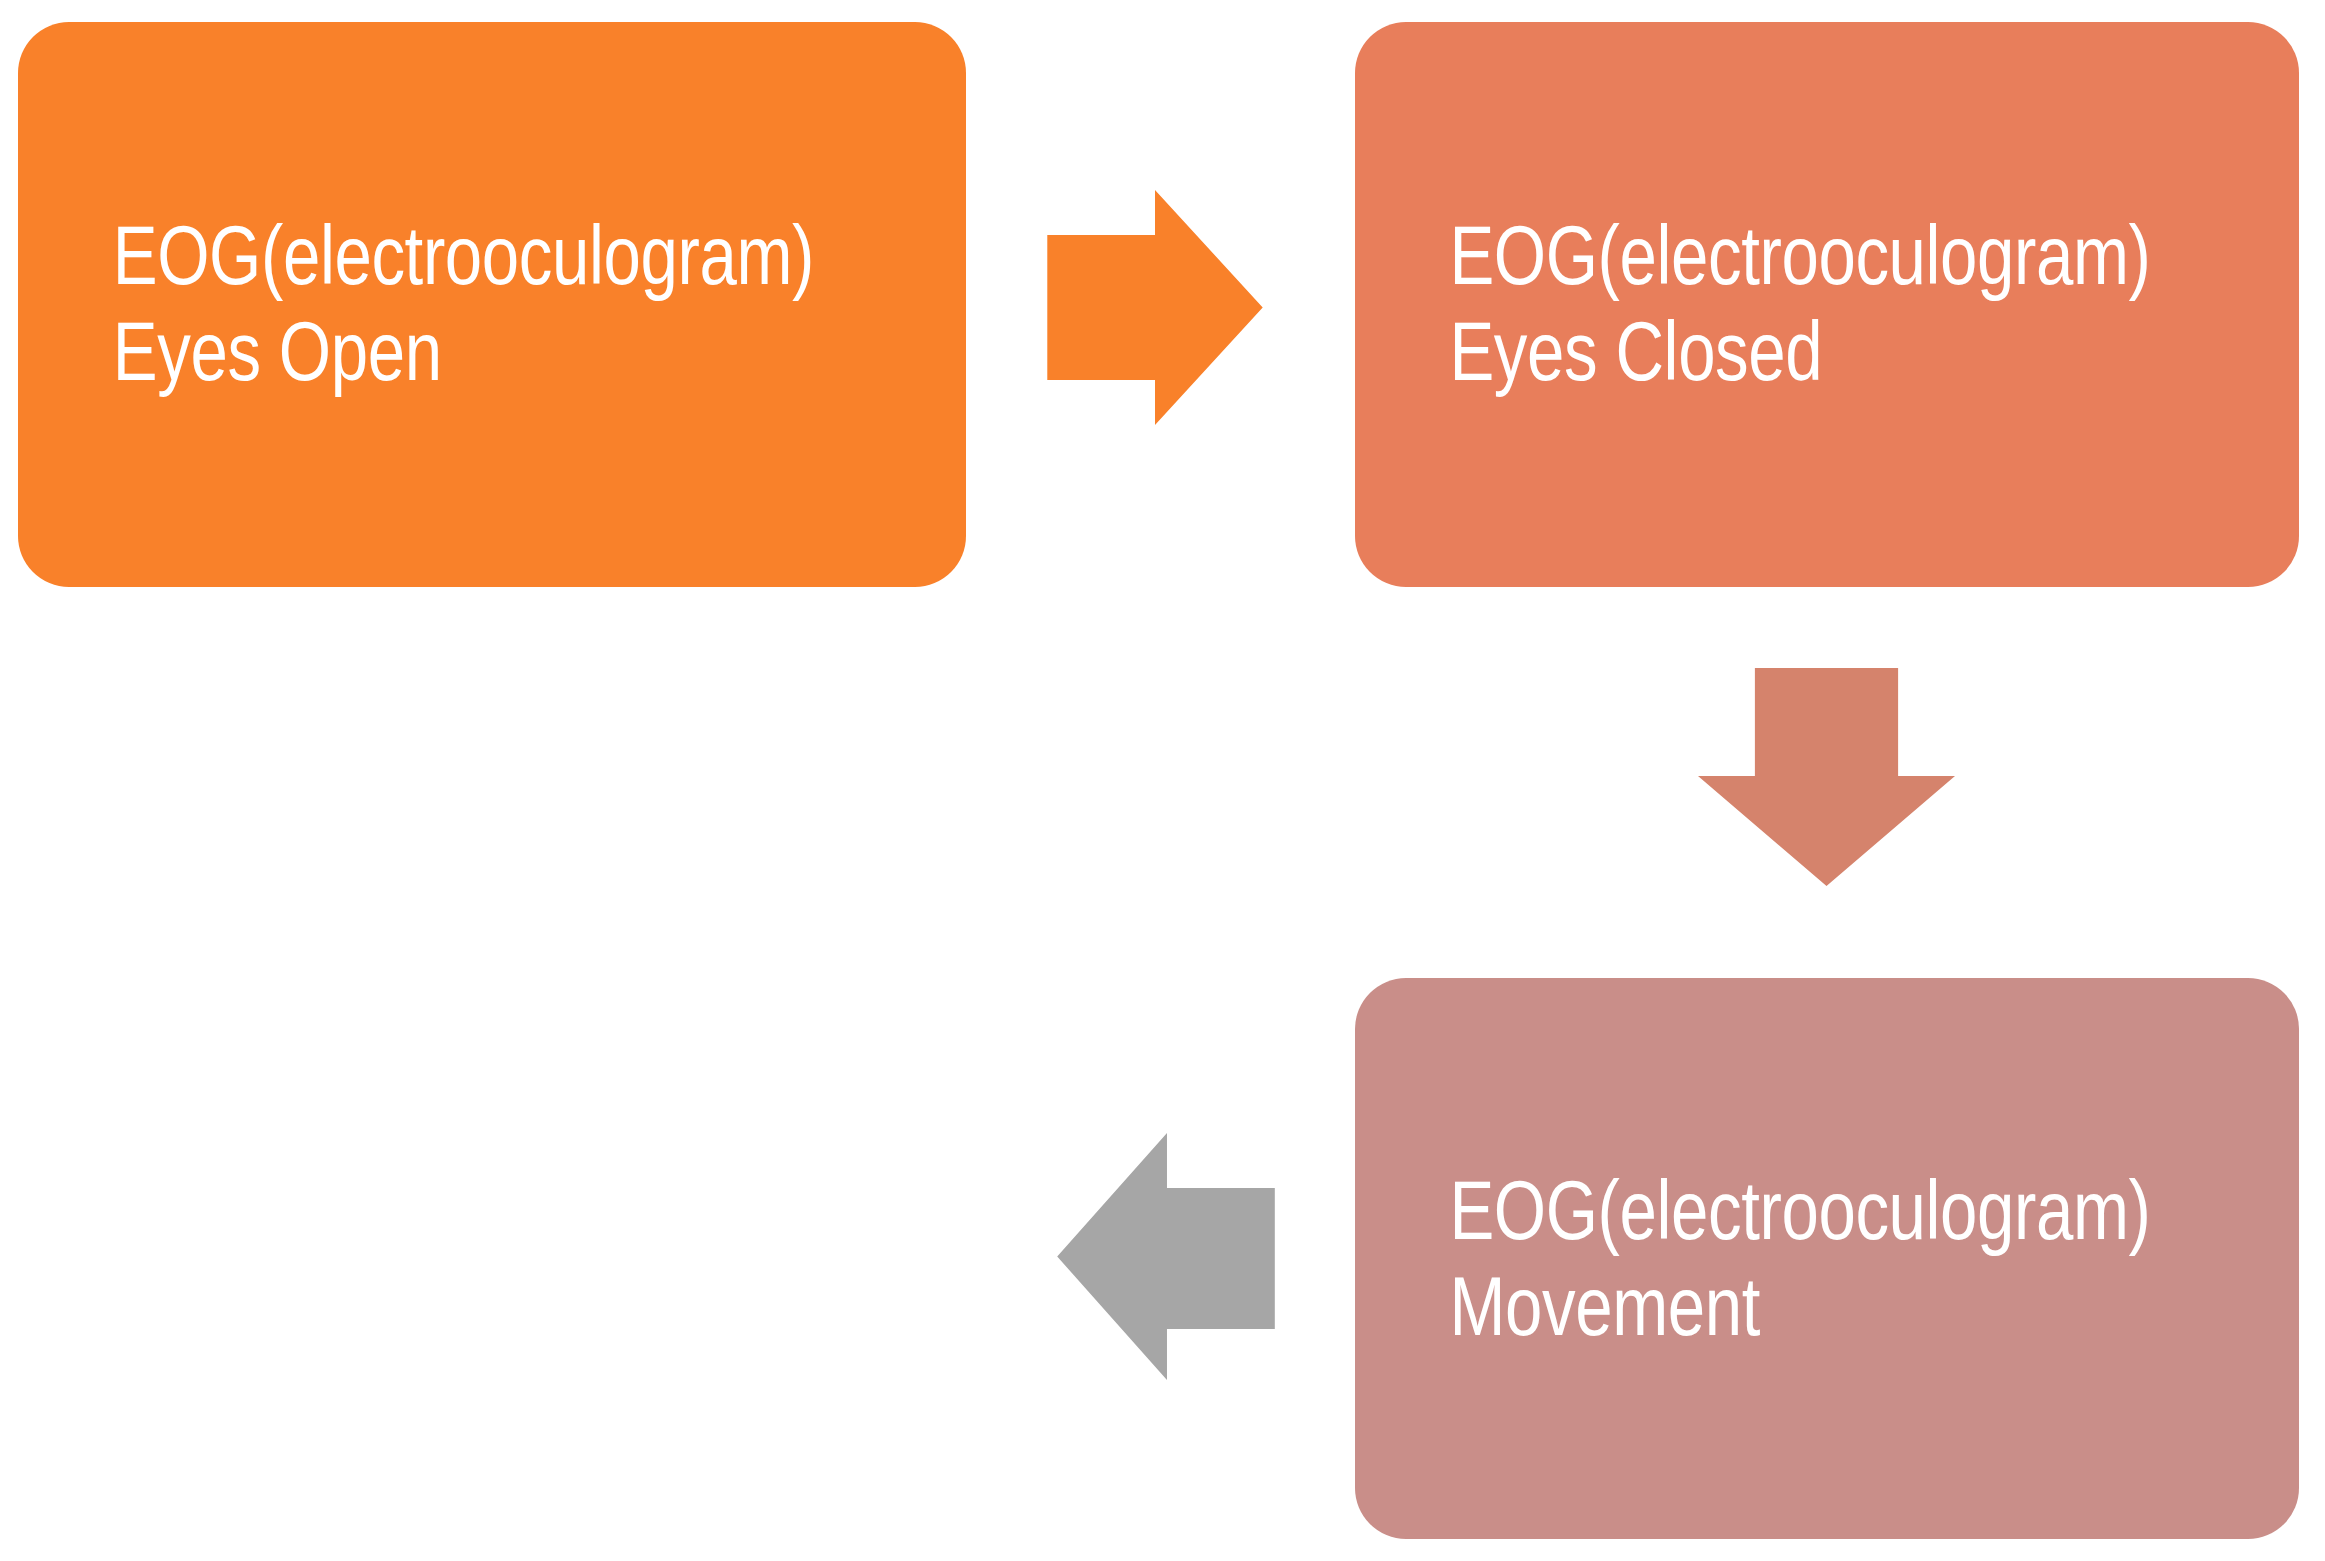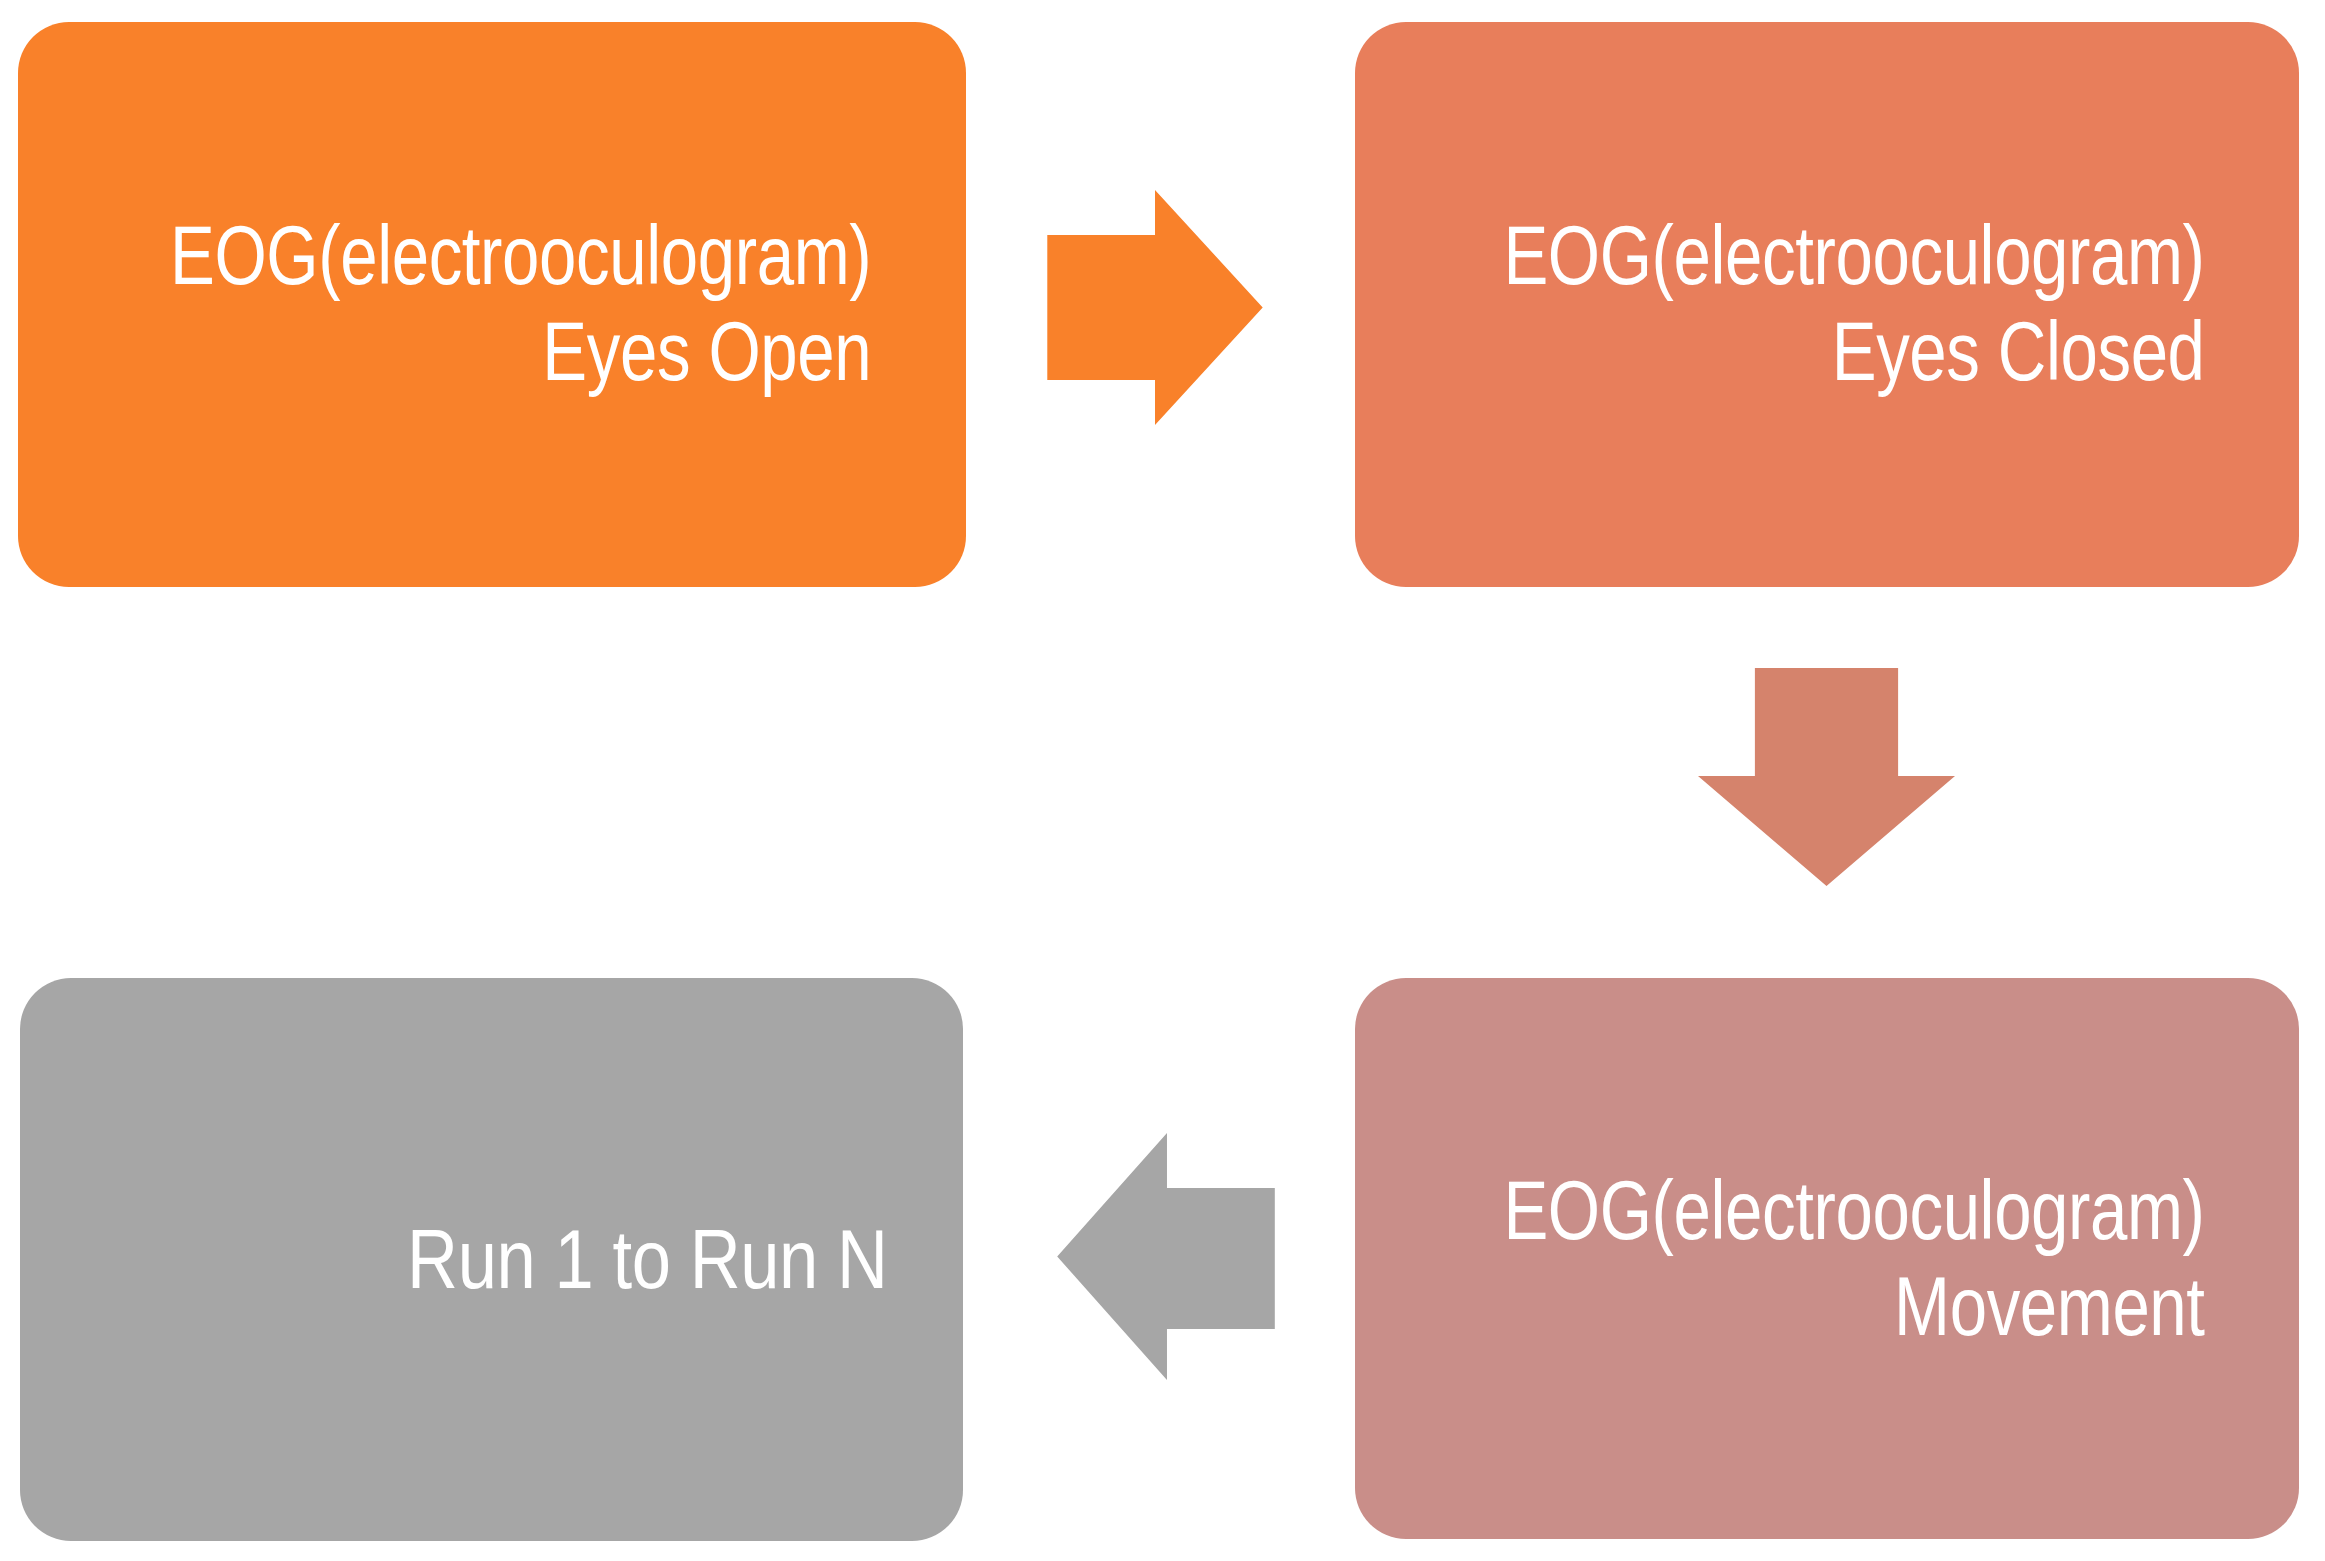--- a/index.html
+++ b/index.html
@@ -22,21 +22,21 @@
     height: 1561px;
   }
 
   .node {
     position: absolute;
     display: flex;
     align-items: center;
     justify-content: center;
     box-sizing: border-box;
     border-radius: 51px;
-    text-align: right;
+    text-align: left;
   }
 
   .node-label {
     color: #ffffff;
     font-family: "Liberation Sans", sans-serif;
     font-weight: 400;
     font-size: 84px;
     line-height: 1.14;
     letter-spacing: -0.5px;
     transform: scaleX(0.80);
@@ -85,23 +85,20 @@
   <div class="node" id="node-eyes-closed" style="background:#E87E5B;">
     <div class="node-label">EOG(electrooculogram)
 Eyes Closed</div>
   </div>
 
   <div class="node" id="node-movement" style="background:#C98E89;">
     <div class="node-label">EOG(electrooculogram)
 Movement</div>
   </div>
 
-  <div class="node" id="node-runs" style="background:#A6A6A6;">
-    <div class="node-label">Run 1 to Run N</div>
-  </div>
 
   <div class="arrow" id="arrow-right">
     <svg width="216" height="235" viewBox="0 0 220 240" xmlns="http://www.w3.org/2000/svg">
       <polygon points="0,46 110,46 110,0 220,120 110,240 110,194 0,194" fill="#F9812A"></polygon>
     </svg>
   </div>
 
   <div class="arrow" id="arrow-down">
     <svg width="257" height="218" viewBox="0 0 262 222" xmlns="http://www.w3.org/2000/svg">
       <polygon points="58,0 204,0 204,110 262,110 131,222 0,110 58,110" fill="#D5836C"></polygon>

